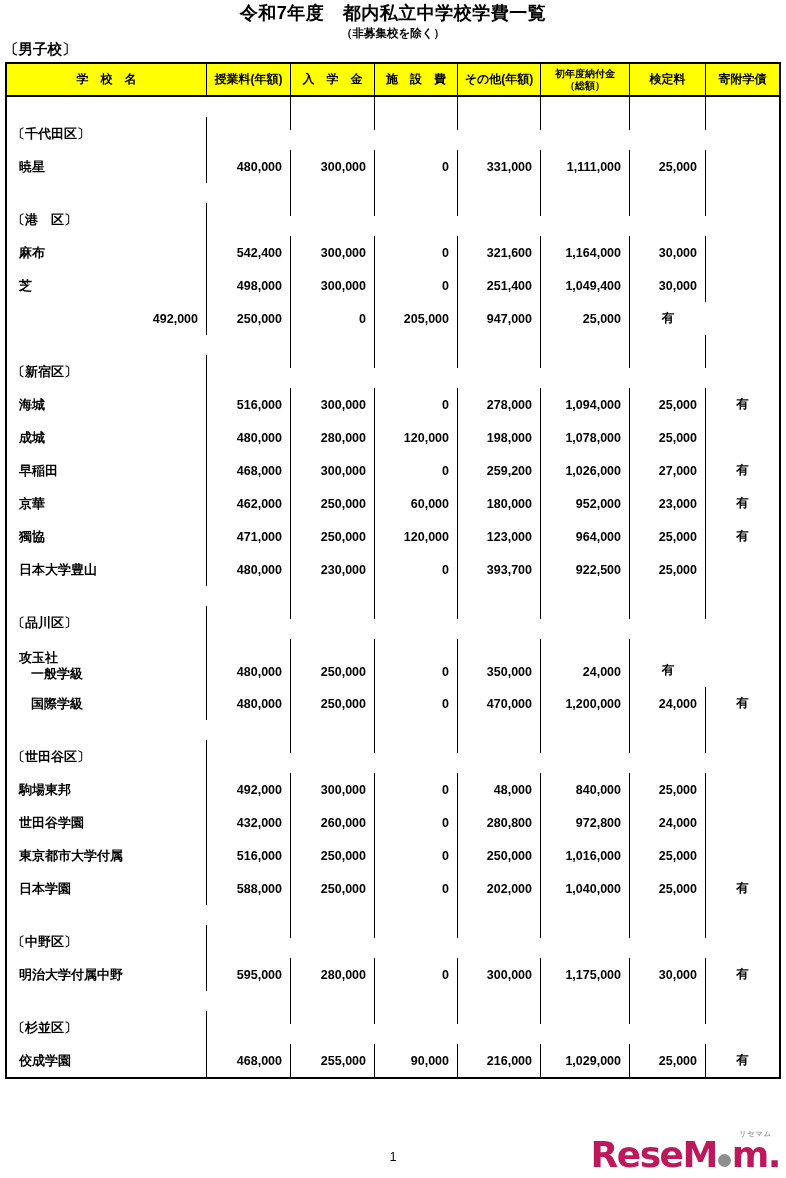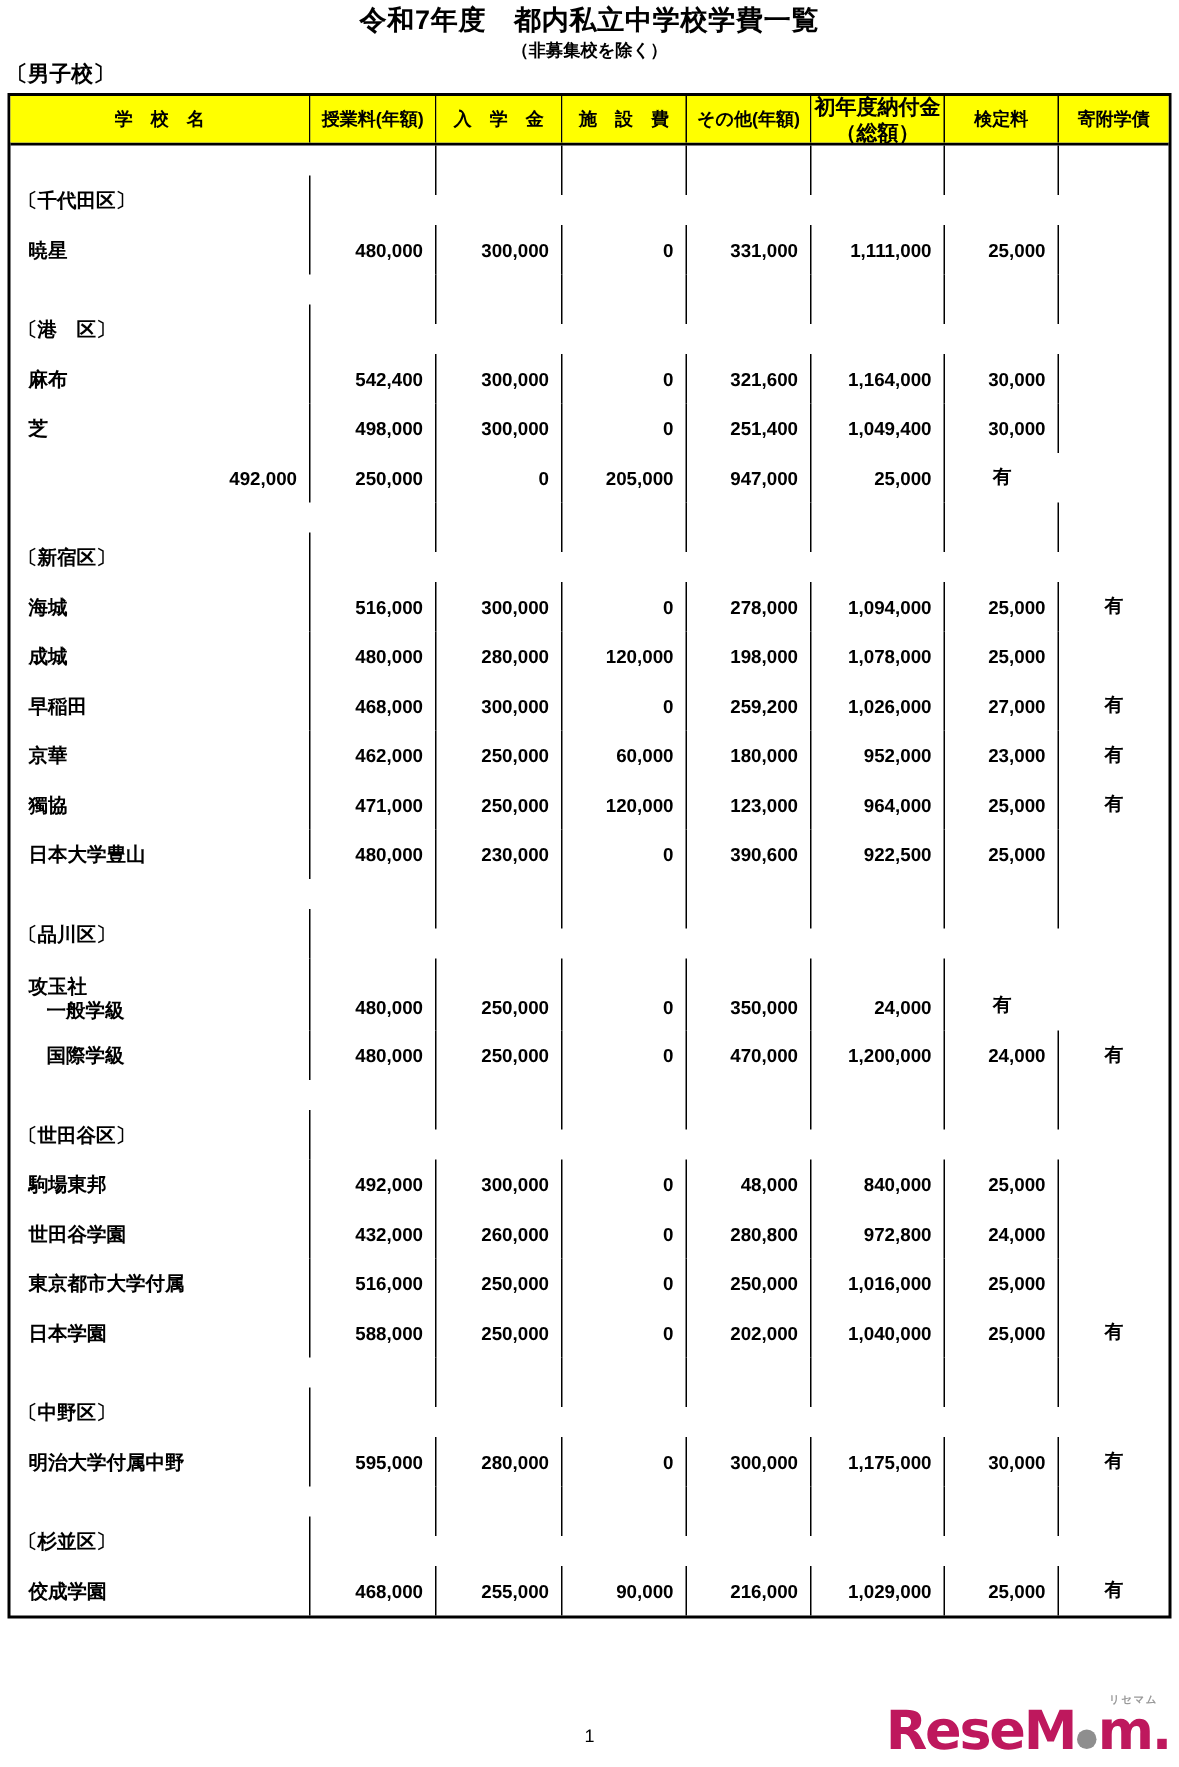--- a/index.html
+++ b/index.html
@@ -16,21 +16,21 @@
     position:absolute; left:5px; top:62px; width:776px;
     border:2px solid #000; box-sizing:border-box; background:#fff;
   }
   .trow { display:grid; grid-template-columns:200px 84px 84px 83px 83px 89px 76px 1fr; }
   .thead { border-bottom:2px solid #000; }
   .thead .cell {
     height:31px; background:#ffff00; display:flex; align-items:center; justify-content:center;
     text-align:center; font-size:12px; line-height:1.15; white-space:pre-line;
     border-right:1px solid #000; box-sizing:border-box;
   }
-  .thead .cell.small { font-size:14px; }
+  .thead .cell.small { font-size:10px; }
   .thead .cell:last-child { border-right:none; }
 
   .trow.body-row .cell {
     height:33px; display:flex; align-items:center;
     font-size:12.5px; border-right:1px solid #000; box-sizing:border-box;
     white-space:nowrap; overflow:hidden;
   }
   .trow.body-row .cell:last-child { border-right:none; }
   .c-name { padding-left:12px; font-size:13px !important; }
   .section .c-name { padding-left:5px;margin-top:20px; }
@@ -195,21 +195,21 @@
           <div class="cell c-num">123,000</div>
           <div class="cell c-num">964,000</div>
           <div class="cell c-num">25,000</div>
           <div class="cell c-flag">有</div>
         </div>
         <div class="trow body-row school">
           <div class="cell c-name">日本大学豊山</div>
           <div class="cell c-num">480,000</div>
           <div class="cell c-num">230,000</div>
           <div class="cell c-num">0</div>
-          <div class="cell c-num">390,600</div>
+          <div class="cell c-num">393,700</div>
           <div class="cell c-num">922,500</div>
           <div class="cell c-num">25,000</div>
           <div class="cell c-flag"></div>
         </div>
         <div class="trow body-row section">
           <div class="cell c-name">〔品川区〕</div>
           <div class="cell c-num"></div>
           <div class="cell c-num"></div>
           <div class="cell c-num"></div>
           <div class="cell c-num"></div>

